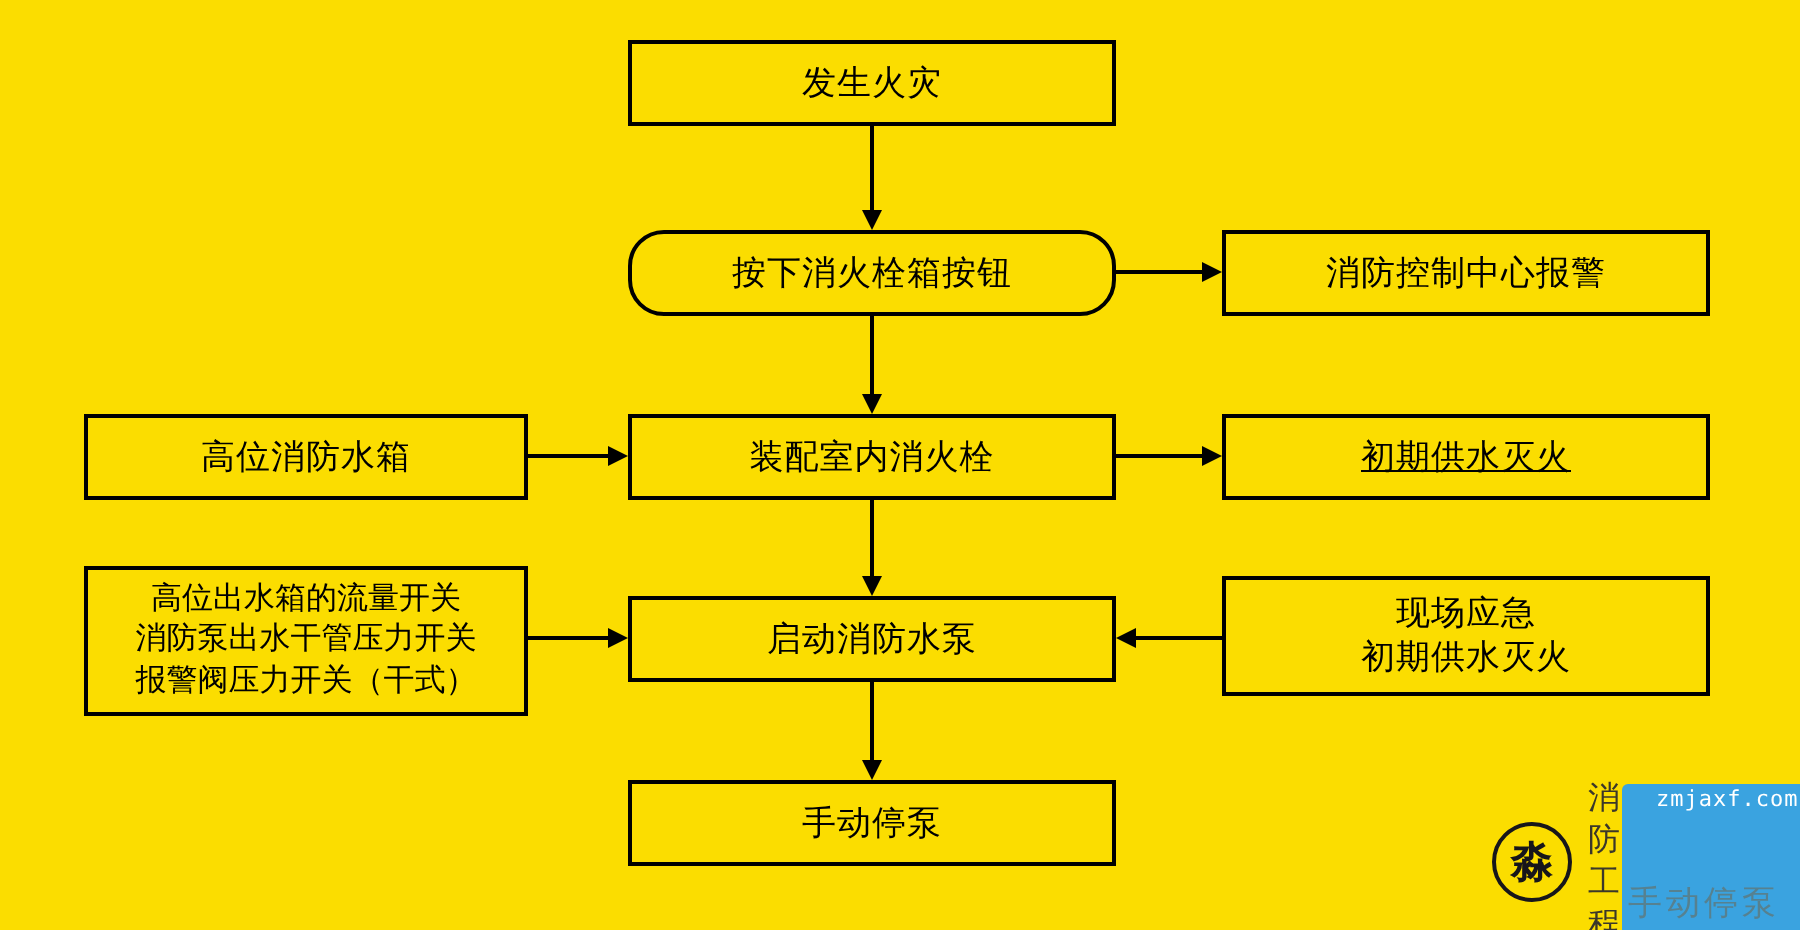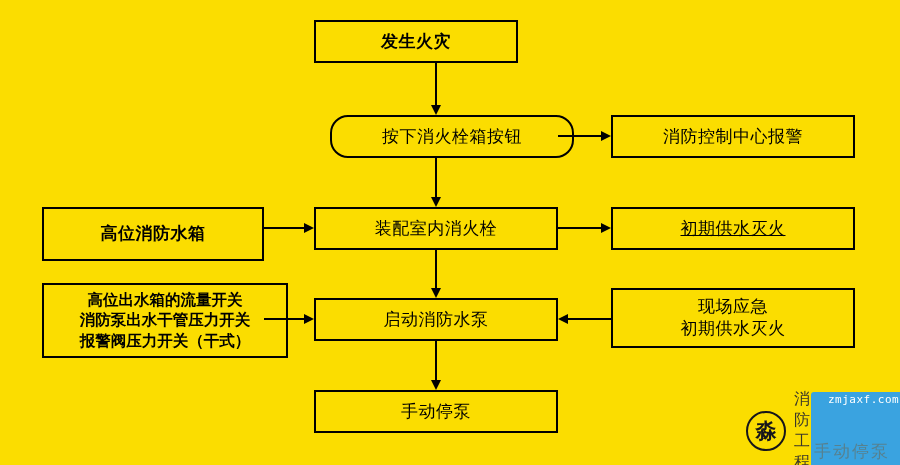--- a/index.html
+++ b/index.html
@@ -115,33 +115,33 @@
     color: #6d6650;
     letter-spacing: 2px;
     opacity: 0.55;
   }
 </style>
 </head>
 <body>
 
 <div id="canvas">
 
-  <div class="node" style="left:314px; top:20px; width:204px; height:43px;font-weight:bold;">发生火灾</div>
-
-  <div class="node" style="left:330px; top:115px; width:244px; height:43px;border-radius:18px;">按下消火栓箱按钮</div>
+  <div class="node" style="left:314px; top:20px; width:244px; height:43px;">发生火灾</div>
+
+  <div class="node" style="left:314px; top:115px; width:244px; height:43px;border-radius:18px;">按下消火栓箱按钮</div>
 
   <div class="node" style="left:611px; top:115px; width:244px; height:43px;">消防控制中心报警</div>
 
-  <div class="node" style="left:42px; top:207px; width:222px; height:54px;font-weight:bold;">高位消防水箱</div>
+  <div class="node" style="left:42px; top:207px; width:222px; height:43px;">高位消防水箱</div>
 
   <div class="node" style="left:314px; top:207px; width:244px; height:43px;">装配室内消火栓</div>
 
   <div class="node" style="left:611px; top:207px; width:244px; height:43px;text-decoration:underline;">初期供水灭火</div>
 
-  <div class="node multiline" style="left:42px; top:283px; width:246px; height:75px;font-weight:bold;">高位出水箱的流量开关
+  <div class="node multiline" style="left:42px; top:283px; width:222px; height:75px;">高位出水箱的流量开关
 消防泵出水干管压力开关
 报警阀压力开关（干式）</div>
 
   <div class="node" style="left:314px; top:298px; width:244px; height:43px;">启动消防水泵</div>
 
   <div class="node multiline" style="left:611px; top:288px; width:244px; height:60px; font-size:17px; letter-spacing:0.5px;">现场应急
 初期供水灭火</div>
 
   <div class="node" style="left:314px; top:390px; width:244px; height:43px;">手动停泵</div>
 

